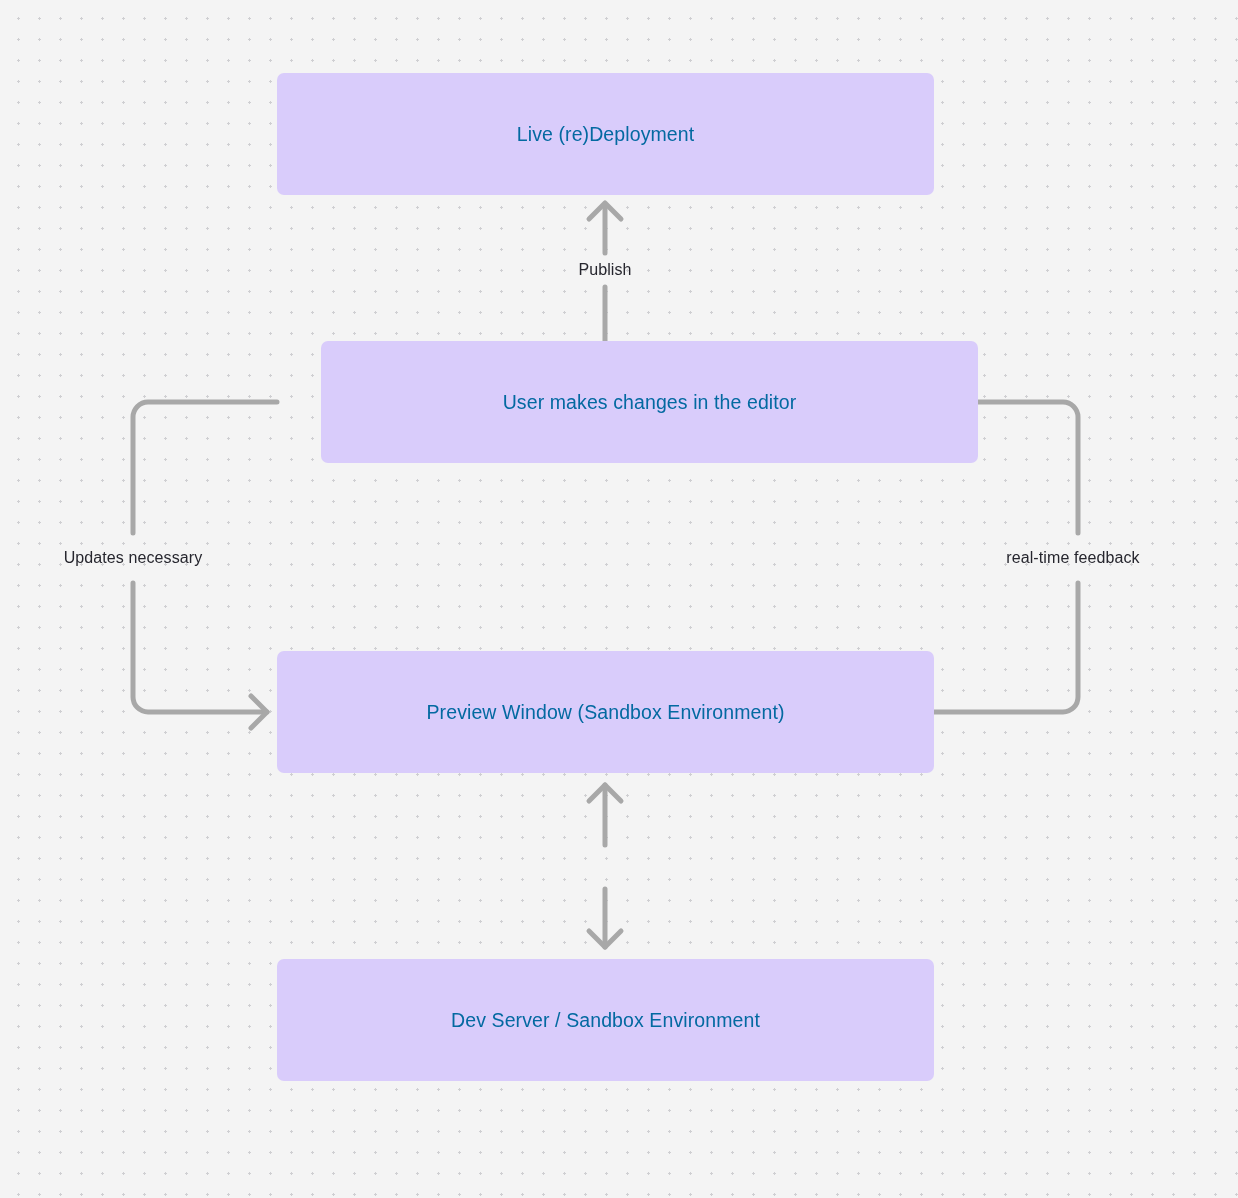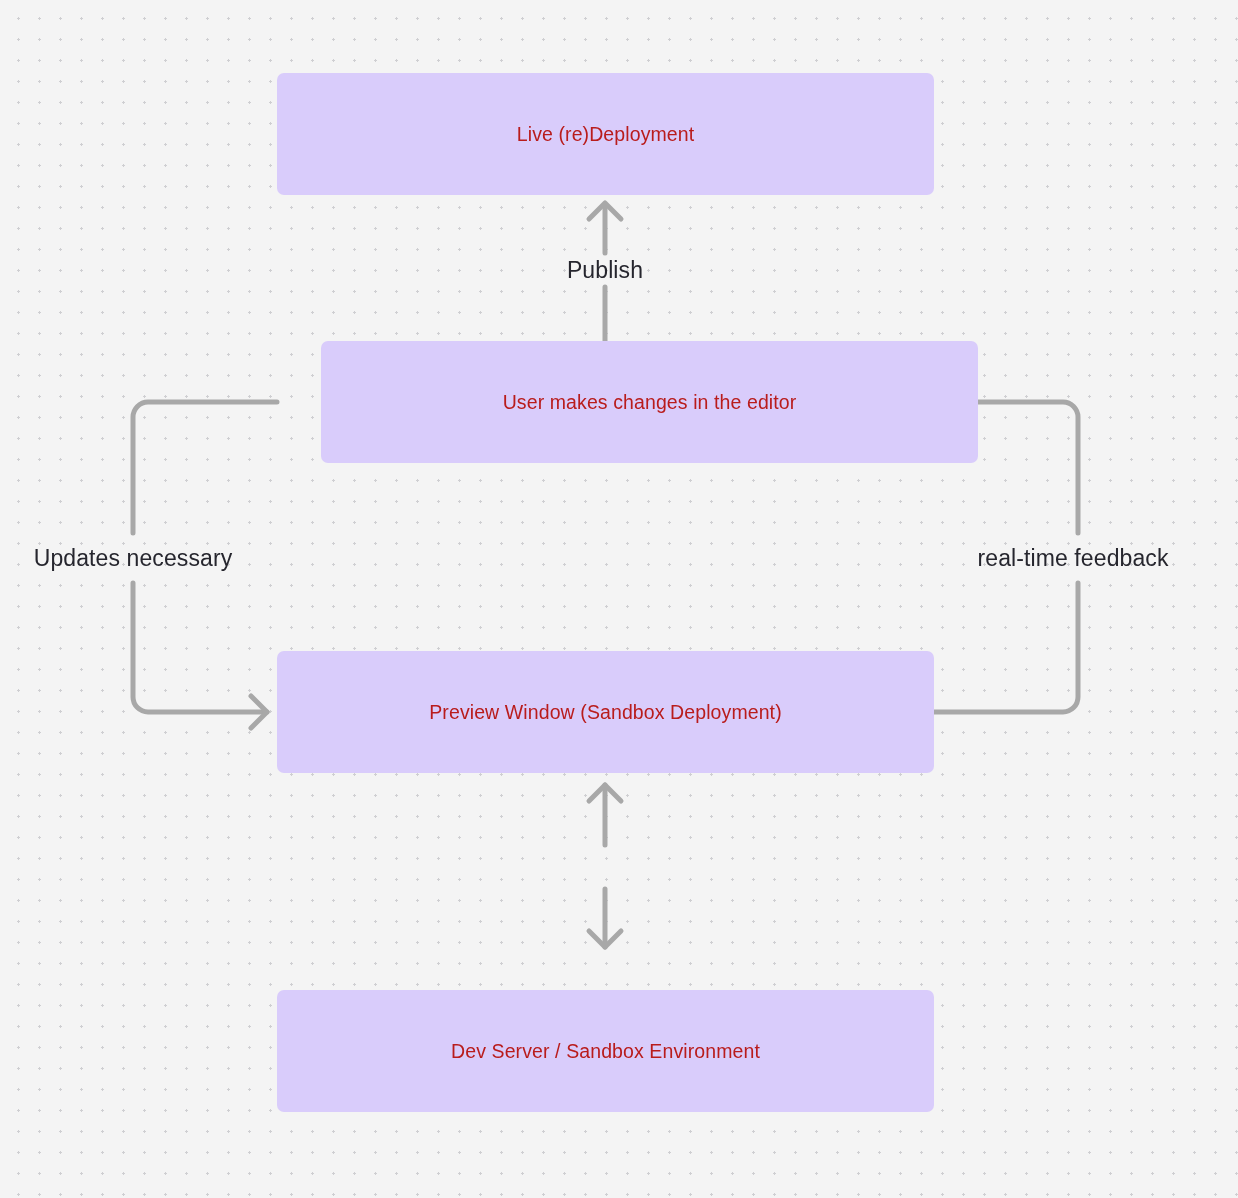--- a/index.html
+++ b/index.html
@@ -23,48 +23,48 @@
     position: absolute;
     background: #d9ccfb;
     border-radius: 7px;
     display: flex;
     align-items: center;
     justify-content: center;
     box-sizing: border-box;
   }
   .node-label {
     font-size: 19.5px;
-    color: #b91c1c;
+    color: #0369a1;
     letter-spacing: 0.1px;
     line-height: 1.25;
     text-align: center;
     white-space: nowrap;
   }
   .edge-layer {
     position: absolute;
     left: 0;
     top: 0;
     width: 1238px;
     height: 1198px;
     pointer-events: none;
   }
   .edge-label {
     position: absolute;
-    font-size: 23px;
+    font-size: 16px;
     color: #26262e;
     white-space: nowrap;
     letter-spacing: 0.1px;
     transform: translate(-50%, -50%);
     background: transparent;
   }
   
   #node-live      { left: 277px; top: 73px;  width: 657px; height: 122px; }
   #node-editor    { left: 277px; top: 341px; width: 657px; height: 122px; margin-left: 44px; }
   #node-preview   { left: 277px; top: 651px; width: 657px; height: 122px; }
-  #node-devserver { left: 277px; top: 959px; width: 657px; height: 122px; margin-top: 31px; }
+  #node-devserver { left: 277px; top: 959px; width: 657px; height: 122px; }
 </style>
 </head>
 <body>
 
 <div id="canvas">
 
   <svg class="edge-layer" viewBox="0 0 1238 1198" width="1238" height="1198" xmlns="http://www.w3.org/2000/svg" aria-hidden="true">
     <g fill="none" stroke="#a8a8a8" stroke-width="5" stroke-linecap="round" stroke-linejoin="round">
 
       <g>
@@ -97,21 +97,21 @@
 
   <div class="node" id="node-live">
     <span class="node-label">Live (re)Deployment</span>
   </div>
 
   <div class="node" id="node-editor">
     <span class="node-label">User makes changes in the editor</span>
   </div>
 
   <div class="node" id="node-preview">
-    <span class="node-label">Preview Window (Sandbox Deployment)</span>
+    <span class="node-label">Preview Window (Sandbox Environment)</span>
   </div>
 
   <div class="node" id="node-devserver">
     <span class="node-label">Dev Server / Sandbox Environment</span>
   </div>
 
   <div class="edge-label" style="left:605px; top:270px;">Publish</div>
 
   <div class="edge-label" style="left:133px; top:558px;">Updates necessary</div>
 

